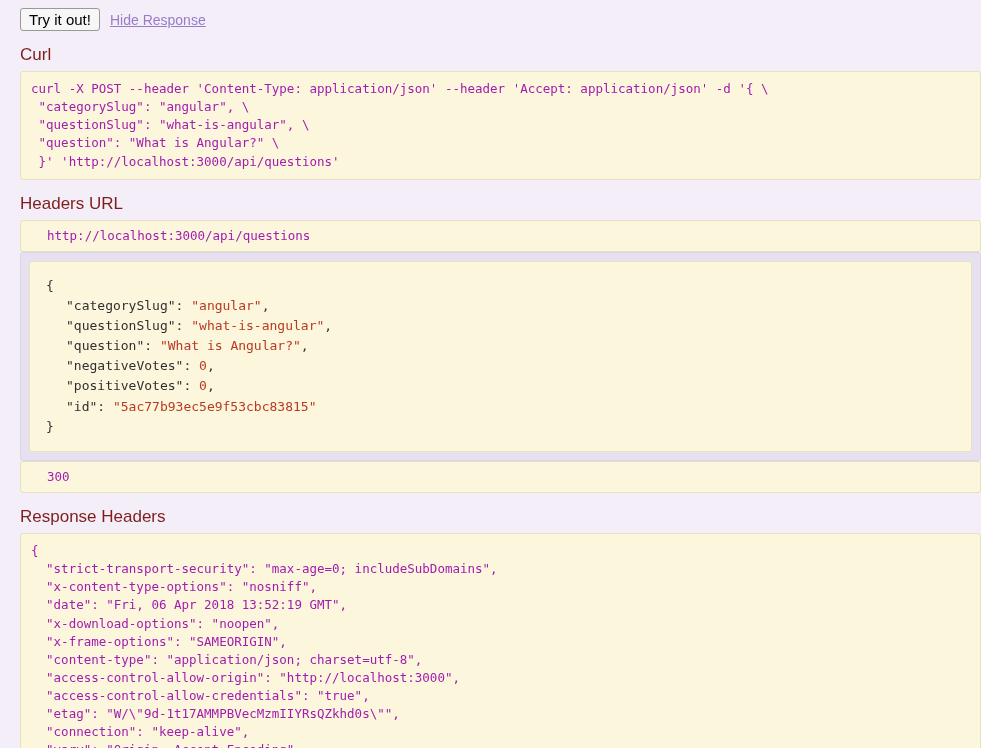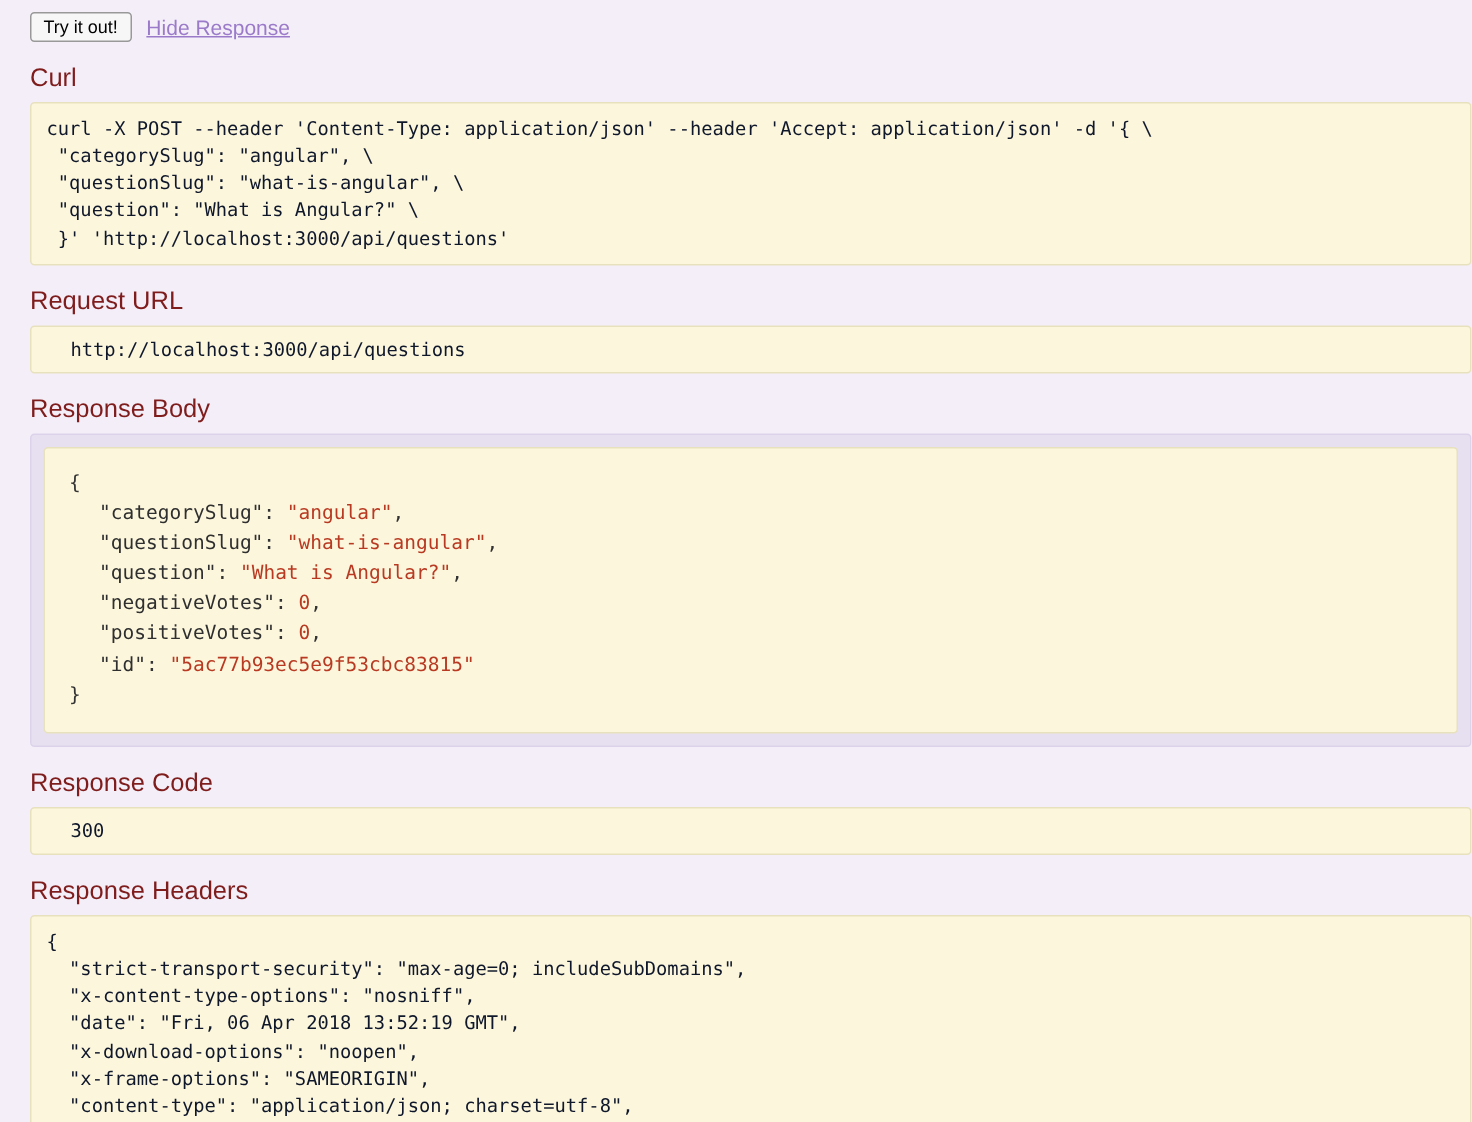--- a/index.html
+++ b/index.html
@@ -16,21 +16,21 @@
       margin: 0;
       padding: 8px 10px 0 10px;
     }
     .top-bar {
       display: flex;
       align-items: center;
       gap: 10px;
       margin-bottom: 10px;
     }
     .try-button {
-      font-size: 12px;
+      font-size: 15px;
       padding: 2px 8px;
       background: #f7f7f7;
       border: 1px solid #999;
       border-radius: 3px;
       cursor: pointer;
       font-family: inherit;
       text-align: right;
     }
     .hide-link {
       color: #9b7bc9;
@@ -48,21 +48,21 @@
     .code-box {
       background: #fcf6dc;
       border: 1px solid #e8e1be;
       border-radius: 3px;
       padding: 8px 10px;
       font-family: "Menlo", "Monaco", "Consolas", monospace;
       font-size: 12.5px;
       line-height: 1.45;
       white-space: pre;
       overflow-x: auto;
-      color: #0f172a;
+      color: #a21caf;
     }
     .code-box.wide {
       padding: 6px 26px;
     }
     .response-body-wrap {
       background: #e7e0f0;
       border: 1px solid #dcd3ea;
       border-radius: 3px;
       padding: 8px;
     }
@@ -92,38 +92,36 @@
     <a class="hide-link">Hide Response</a>
   </div>
 
   <div class="section-title">Curl</div>
   <div class="code-box">curl -X POST --header 'Content-Type: application/json' --header 'Accept: application/json' -d '{ \ 
  "categorySlug": "angular", \ 
  "questionSlug": "what-is-angular", \ 
  "question": "What is Angular?" \ 
  }' 'http://localhost:3000/api/questions'</div>
 
-  <div class="section-title">Request URL</div>
+  <div class="section-title">Headers URL</div>
   <div class="code-box wide">http://localhost:3000/api/questions</div>
 
-  <div class="section-title">Response Body</div>
   <div class="response-body-wrap">
     <div class="response-body-box" id="response-body-box">
         <div class="brace">{</div>
         <div class="json-line"><span class="json-key">"categorySlug"</span><span class="punct">: </span><span class="json-str">"angular"</span><span class="punct">,</span></div>
         <div class="json-line"><span class="json-key">"questionSlug"</span><span class="punct">: </span><span class="json-str">"what-is-angular"</span><span class="punct">,</span></div>
         <div class="json-line"><span class="json-key">"question"</span><span class="punct">: </span><span class="json-str">"What is Angular?"</span><span class="punct">,</span></div>
         <div class="json-line"><span class="json-key">"negativeVotes"</span><span class="punct">: </span><span class="json-num">0</span><span class="punct">,</span></div>
         <div class="json-line"><span class="json-key">"positiveVotes"</span><span class="punct">: </span><span class="json-num">0</span><span class="punct">,</span></div>
         <div class="json-line"><span class="json-key">"id"</span><span class="punct">: </span><span class="json-str">"5ac77b93ec5e9f53cbc83815"</span></div>
         <div class="brace">}</div>
       </div>
   </div>
 
-  <div class="section-title">Response Code</div>
   <div class="code-box wide">300</div>
 
   <div class="section-title">Response Headers</div>
   <div class="code-box">{
   "strict-transport-security": "max-age=0; includeSubDomains",
   "x-content-type-options": "nosniff",
   "date": "Fri, 06 Apr 2018 13:52:19 GMT",
   "x-download-options": "noopen",
   "x-frame-options": "SAMEORIGIN",
   "content-type": "application/json; charset=utf-8",

